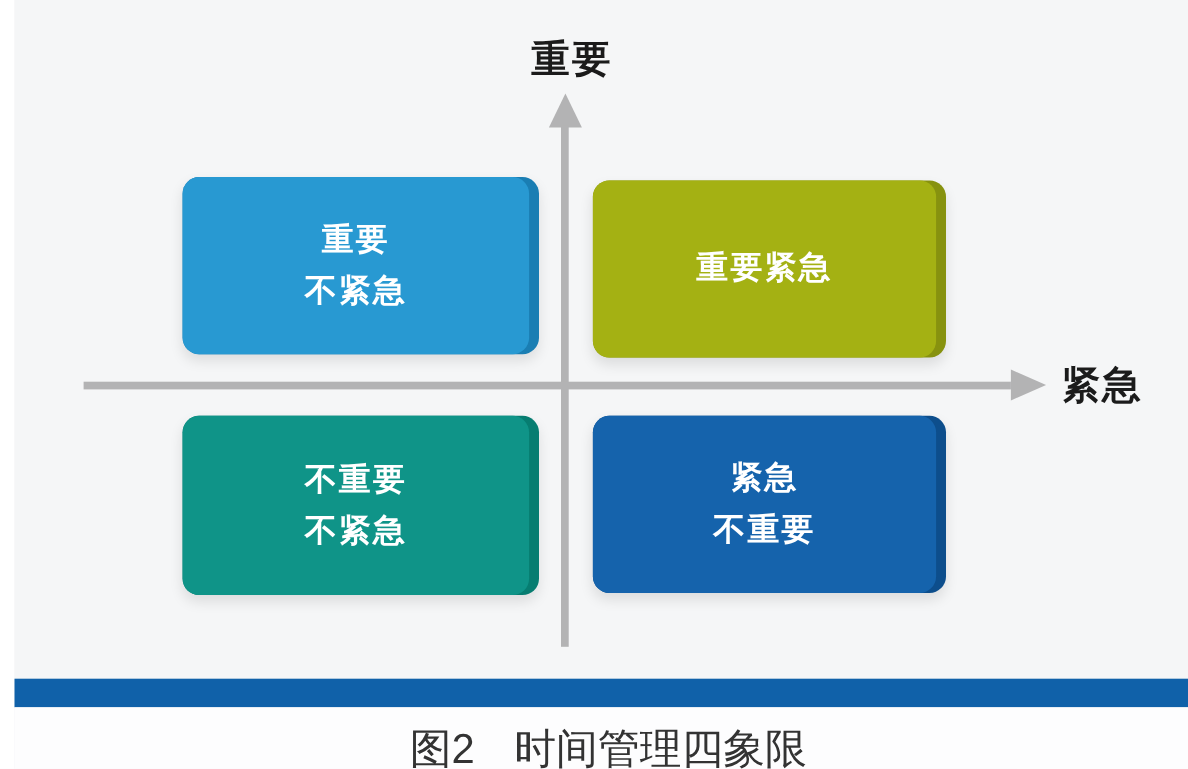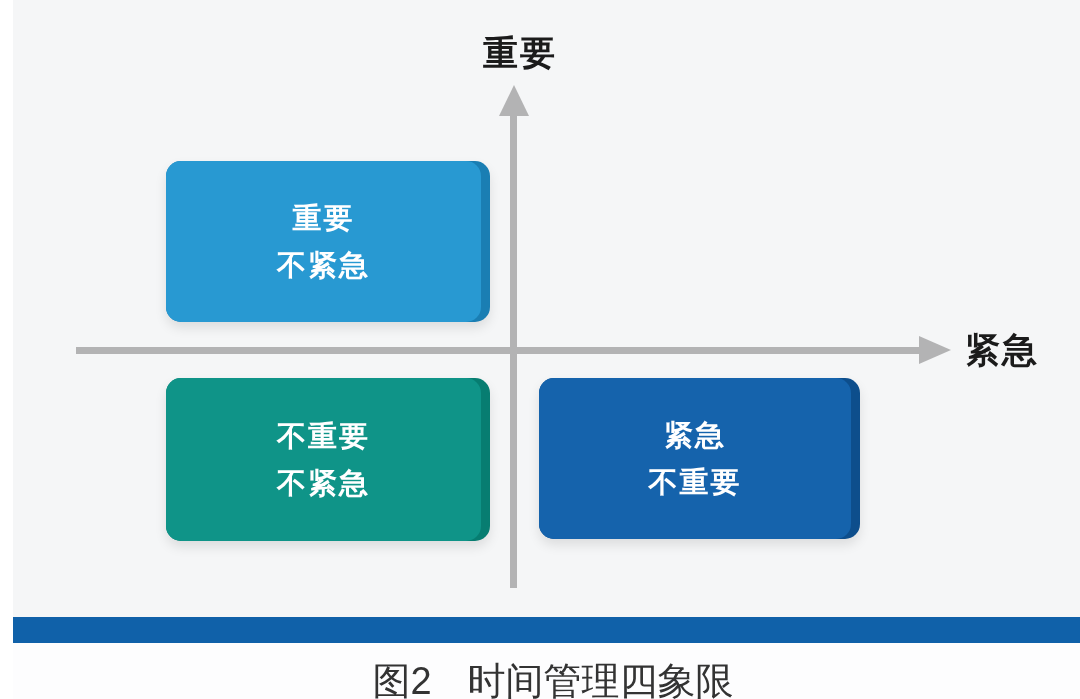--- a/index.html
+++ b/index.html
@@ -125,20 +125,27 @@
 
   <div class="quad quad-tl" style="background: rgb(26, 126, 179);">
     <div class="quad-face" style="background: rgb(40, 153, 210);">
       <div class="quad-text">
         <span>重要</span>
         <span>不紧急</span>
       </div>
     </div>
   </div>
 
+  <div class="quad quad-tr" style="background: rgb(135, 146, 15);">
+    <div class="quad-face" style="background: rgb(164, 177, 19);">
+      <div class="quad-text">
+        <span>重要紧急</span>
+      </div>
+    </div>
+  </div>
 
   <div class="quad quad-bl" style="background: rgb(7, 125, 113);">
     <div class="quad-face" style="background: rgb(15, 148, 136);">
       <div class="quad-text">
         <span>不重要</span>
         <span>不紧急</span>
       </div>
     </div>
   </div>
 

